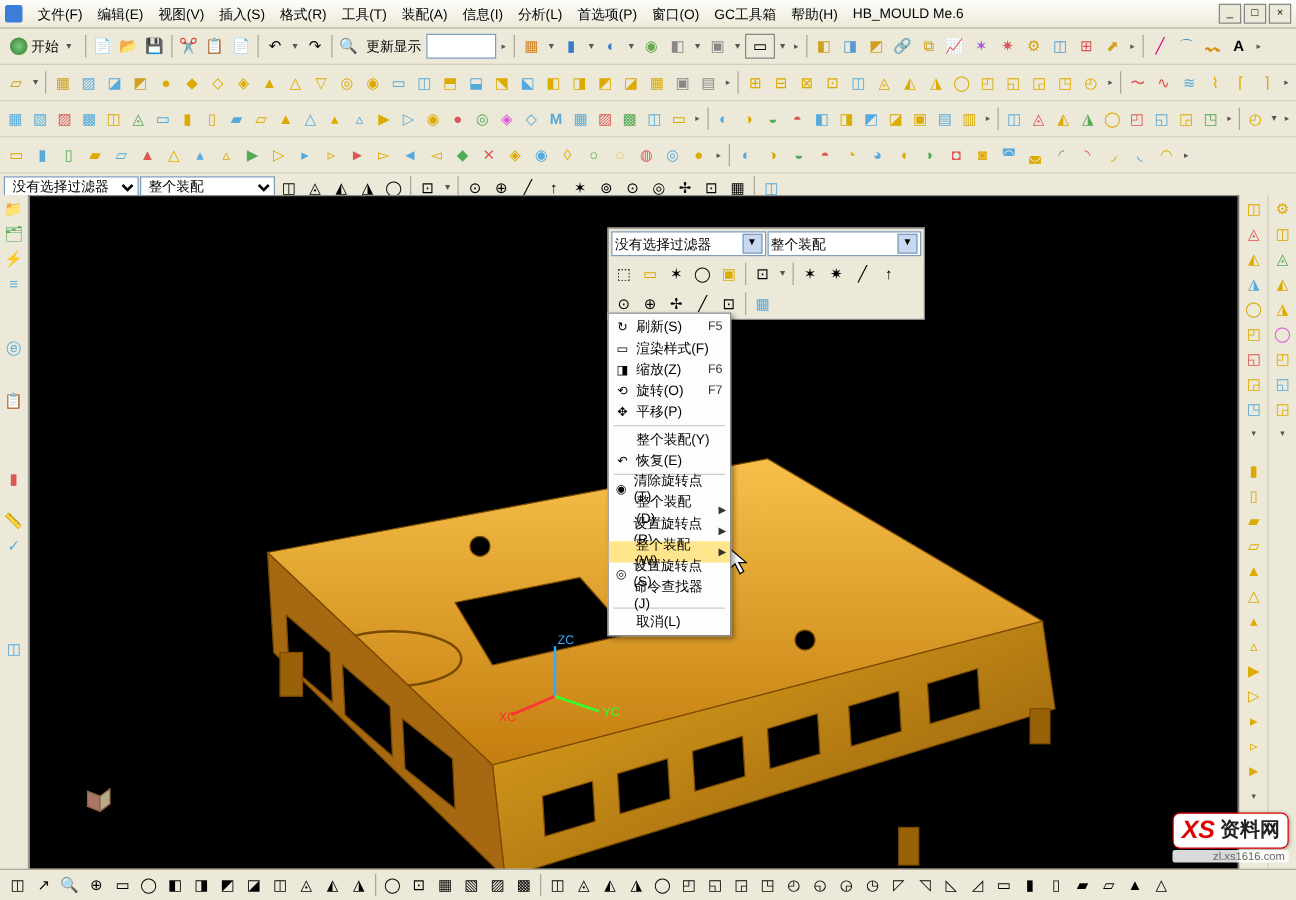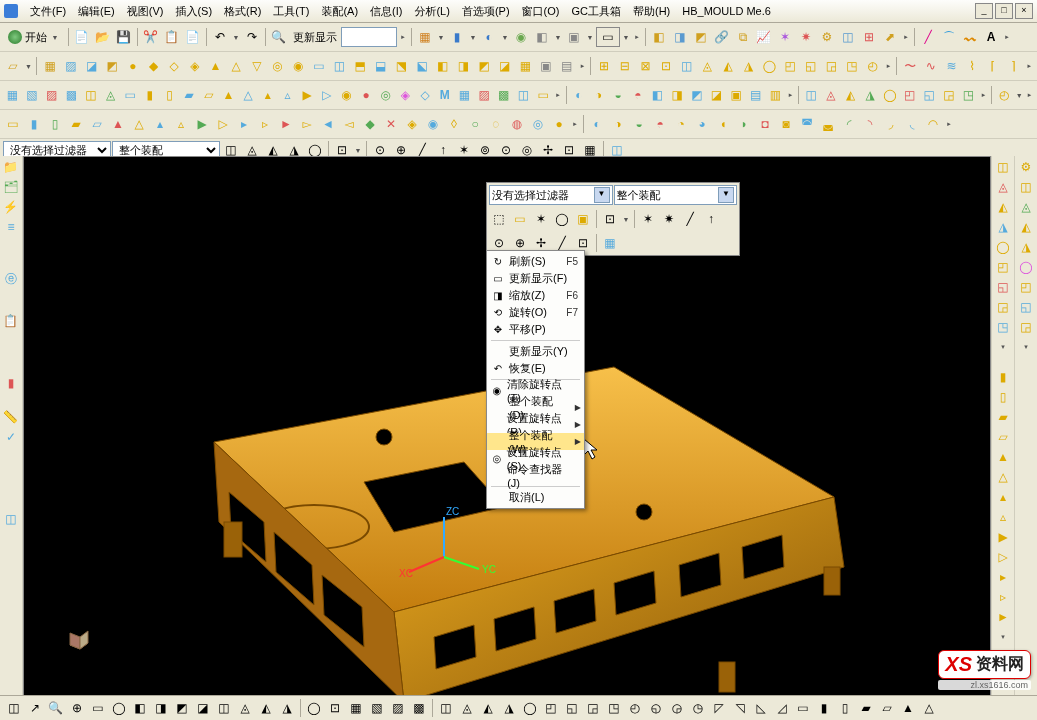--- a/index.html
+++ b/index.html
@@ -495,40 +495,40 @@
 </div>
 
 <div class="ctxmenu">
   <div class="citem">
       <span class="cic">↻</span>
       <span>刷新(S)</span>
       <span class="sc">F5</span>
     </div>
   <div class="citem">
       <span class="cic">▭</span>
-      <span>更新显示(F)</span>
+      <span>渲染样式(F)</span>
     </div>
   <div class="citem">
       <span class="cic">◨</span>
       <span>缩放(Z)</span>
       <span class="sc">F6</span>
     </div>
   <div class="citem">
       <span class="cic">⟲</span>
       <span>旋转(O)</span>
       <span class="sc">F7</span>
     </div>
   <div class="citem">
       <span class="cic">✥</span>
       <span>平移(P)</span>
     </div>
   <div class="cdiv"></div>
   <div class="citem">
       <span class="cic"></span>
-      <span>更新显示(Y)</span>
+      <span>整个装配(Y)</span>
     </div>
   <div class="citem">
       <span class="cic">↶</span>
       <span>恢复(E)</span>
     </div>
   <div class="cdiv"></div>
   <div class="citem">
       <span class="cic">◉</span>
       <span>清除旋转点(T)</span>
     </div>

